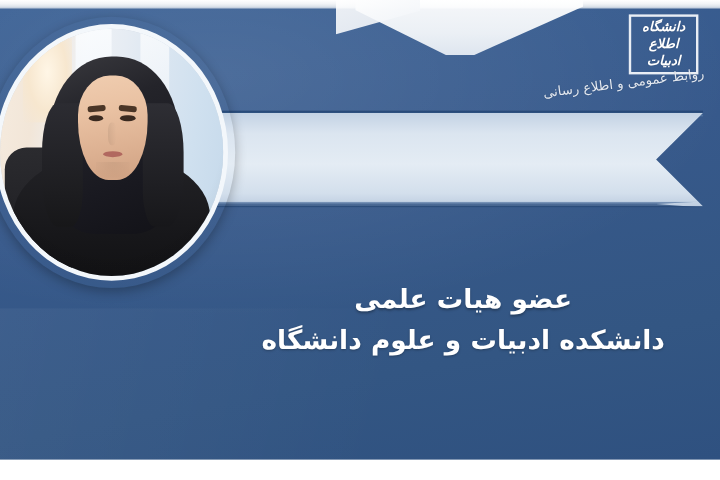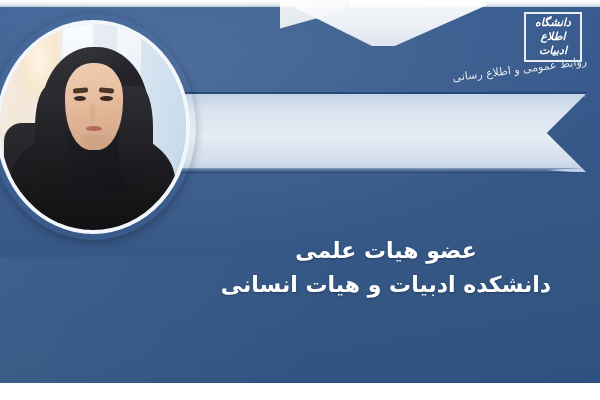--- a/index.html
+++ b/index.html
@@ -278,21 +278,21 @@
     </div>
     <div class="logo-calig">روابط عمومی و اطلاع رسانی</div>
   </div>
 
   <div class="ribbon-topline"></div>
   <div class="ribbon"></div>
   <div class="ribbon-botline"></div>
 
   <div class="subtitle">
     <div class="l1">عضو هیات علمی</div>
-    <div class="l2">دانشکده ادبیات و هیات انسانی</div>
+    <div class="l2">دانشکده ادبیات و علوم دانشگاه</div>
   </div>
 
   <div class="portrait-wrap">
     <div class="portrait-ring"></div>
     <div class="portrait">
       <div class="ph-bg"></div>
       <div class="ph-lamp"></div>
       <div class="ph-win1"></div>
       <div class="ph-win2"></div>
       <div class="ph-desk"></div>

